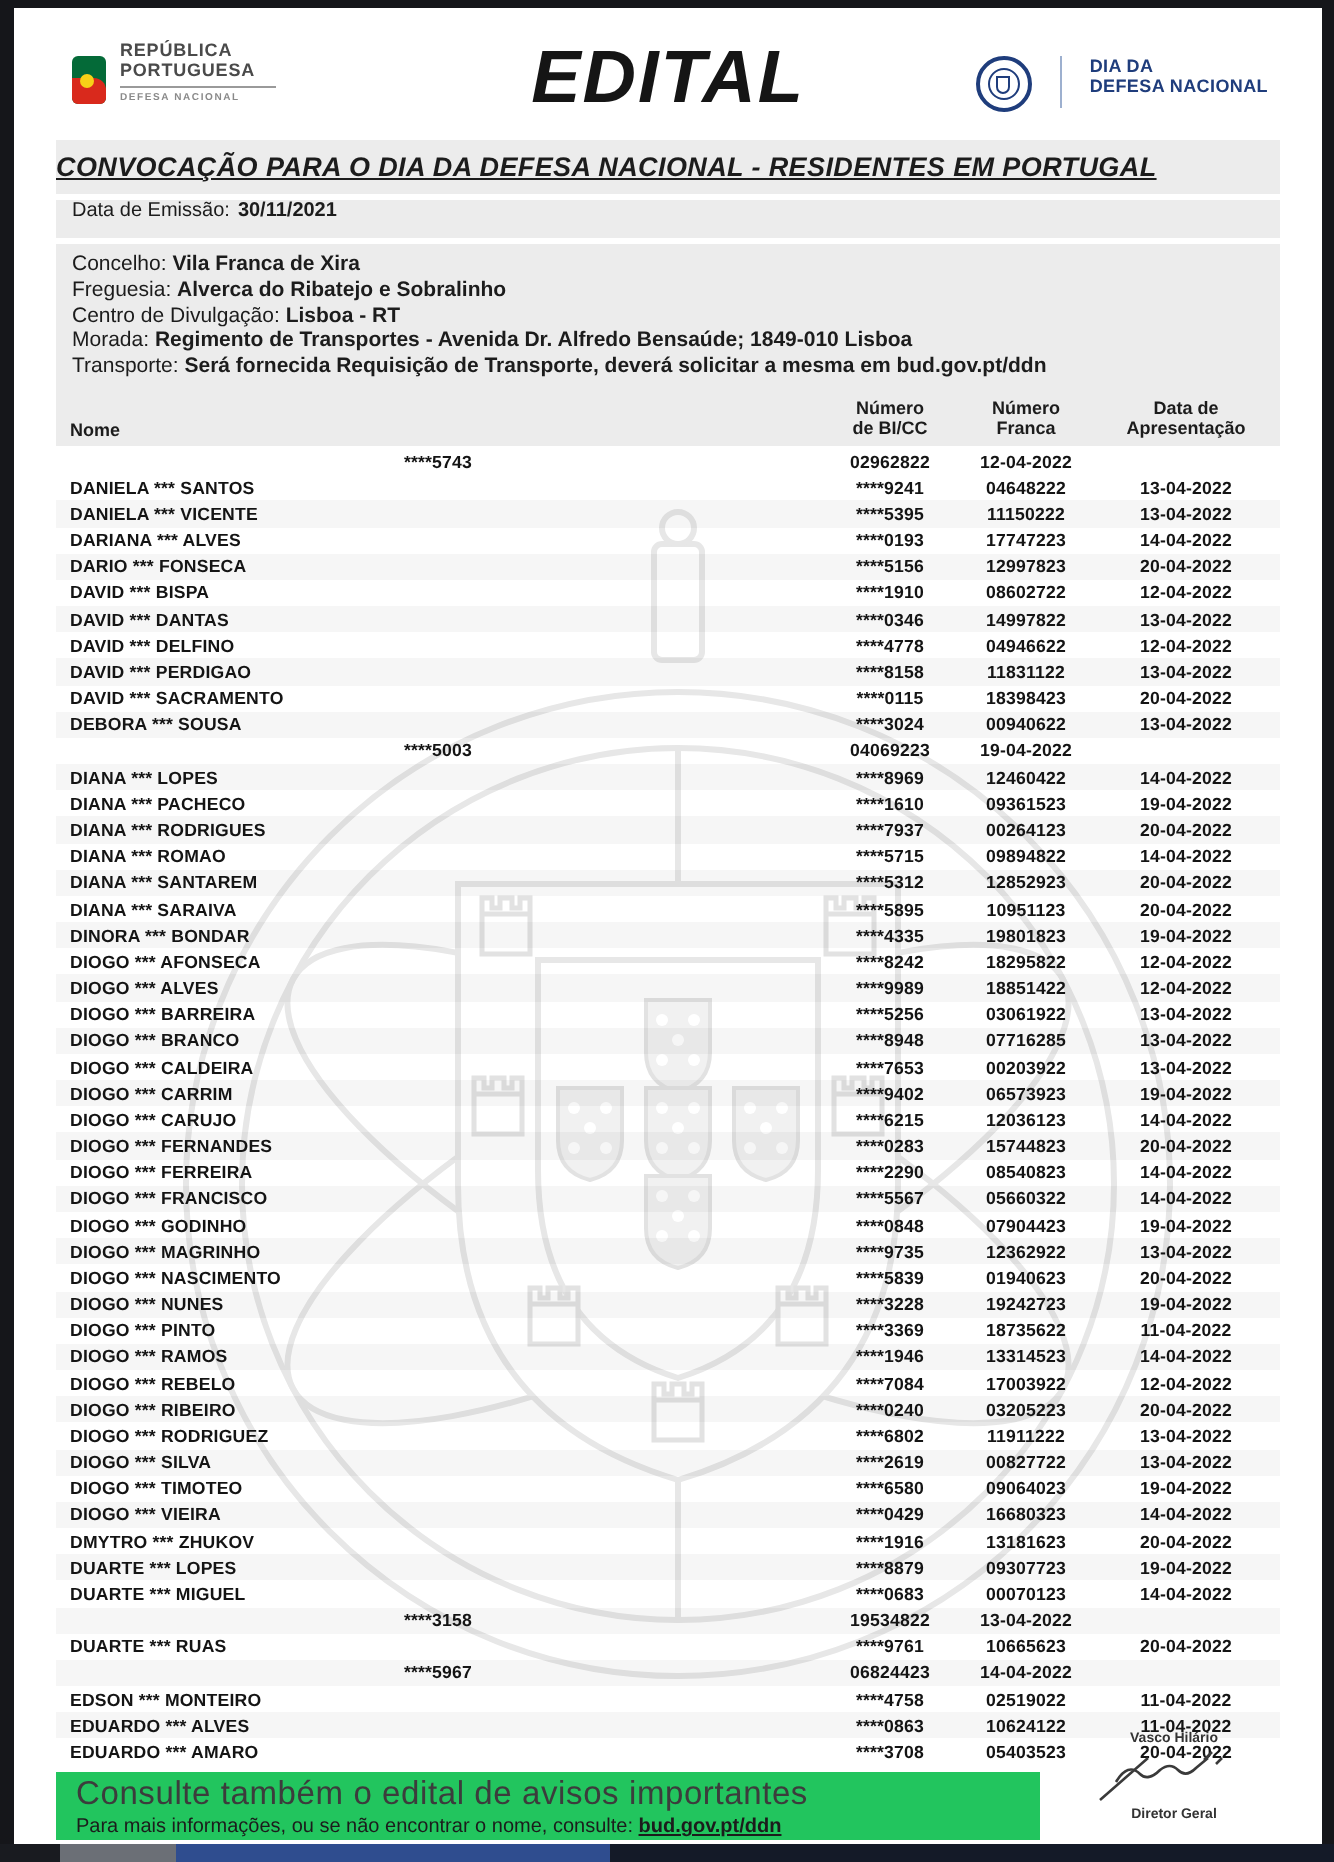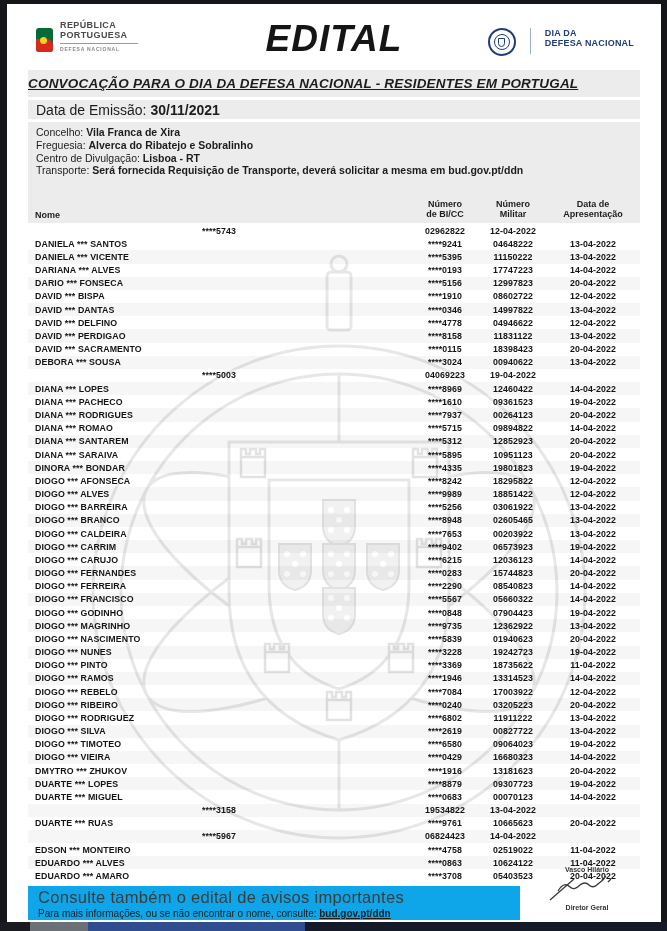--- a/index.html
+++ b/index.html
@@ -40,22 +40,22 @@
     display:flex; align-items:center; justify-content:center; }
   .ddn-emblem .shield { width:7px; height:9px; border:1.2px solid #1f3d7c; border-radius:0 0 4px 4px; }
   .ddn-divider { width:1px; height:26px; background:#9db0cf; }
   .ddn-text { font-size:9px; font-weight:700; color:#1f3d7c; line-height:10px; letter-spacing:.2px; }
 
   
   .graybox { position:absolute; left:21px; width:612px; background:#ececec; }
   .banner-box { top:66px; height:27px; display:flex; align-items:center; }
   .banner-text { font-size:13.5px; font-weight:700; font-style:italic; color:#1c1c1c;
     text-decoration:underline; letter-spacing:.2px; }
-  .emission-box { top:96px; height:19px; display:flex; align-items:center; padding-left:8px;
-    font-size:14px; color:#1c1c1c; }
+  .emission-box { top:96px; height:19px; display:flex; align-items:flex-start; padding-left:8px;
+    font-size:10px; color:#1c1c1c; }
   .emission-box b { font-weight:700; margin-left:4px; }
   .info-box { top:118px; height:88px; padding:4px 8px; font-size:10.5px; color:#1c1c1c; }
   .info-line { line-height:12.8px; white-space:nowrap; }
   .info-line b { font-weight:700; }
 
   
   .tbl-grid { display:grid; grid-template-columns:1fr 70px 66px 94px; }
   .tbl-header { position:absolute; left:21px; top:191px; width:612px; height:28px; background:#ececec;
     font-size:9px; font-weight:700; color:#1c1c1c; align-items:center; }
   .tbl-header .h-name { padding-left:7px; align-self:end; padding-bottom:3px; }
@@ -63,21 +63,21 @@
   .tbl-body { position:absolute; left:21px; top:220px; width:612px; height:659px; z-index:2; }
   .t-row { height:13.18px; font-size:8.8px; font-weight:700; color:#141414; align-items:center; }
   .t-row.stripe { background:rgba(0,0,0,0.035); }
   .t-row .c-name { padding-left:7px; white-space:nowrap; letter-spacing:.1px; }
   .t-row .c-num { text-align:center; letter-spacing:.1px; }
 
   
   .watermark { position:absolute; left:72px; top:248px; width:520px; height:640px; z-index:1; }
 
   
-  .footer-box { position:absolute; left:21px; top:882px; width:492px; height:34px; background:#0ea5e9;
+  .footer-box { position:absolute; left:21px; top:882px; width:492px; height:34px; background:#22c55e;
     padding:2px 10px; z-index:3; }
   .footer-big { font-size:16.5px; color:#3c3c3c; letter-spacing:.3px; }
   .footer-small { font-size:10px; color:#1c1c1c; margin-top:1px; }
   .footer-small a, .link { color:#1c1c1c; font-weight:700; text-decoration:underline; cursor:pointer; }
   .signature { position:absolute; left:520px; top:862px; width:120px; text-align:center; z-index:3; }
   .sig-name { font-size:7px; font-weight:700; color:#333; }
   .sig-scribble { display:block; margin:0 auto; }
   .sig-role { font-size:7px; font-weight:700; color:#333; margin-top:1px; }
 </style>
 </head>
@@ -128,33 +128,36 @@
       <div class="info-line">
         <span>Concelho:</span> <b>Vila Franca de Xira</b>
       </div>
       <div class="info-line">
         <span>Freguesia:</span> <b>Alverca do Ribatejo e Sobralinho</b>
       </div>
       <div class="info-line">
         <span>Centro de Divulgação:</span> <b>Lisboa - RT</b>
       </div>
       <div class="info-line">
+        <span>Morada:</span> <b>Regimento de Transportes - Avenida Dr. Alfredo Bensaúde; 1849-010 Lisboa</b>
+      </div>
+      <div class="info-line">
         <span>Transporte:</span> <b>Será fornecida Requisição de Transporte, deverá solicitar a mesma em bud.gov.pt/ddn</b>
       </div>
     </div>
 
     <div class="tbl-header tbl-grid">
       <div class="h-name">Nome</div>
       <div class="h2">
         <div>Número</div>
           <div>de BI/CC</div>
       </div>
       <div class="h2">
         <div>Número</div>
-          <div>Militar</div>
+          <div>Franca</div>
       </div>
       <div class="h2">
         <div>Data de</div>
           <div>Apresentação</div>
       </div>
     </div>
 
     <svg class="watermark" viewBox="0 0 520 640" fill="none" stroke="#e7e7e7" stroke-width="3">
       <circle cx="260" cy="340" r="246"></circle>
       <circle cx="260" cy="340" r="218"></circle>
@@ -337,21 +340,21 @@
         </div>
         <div class="t-row tbl-grid">
           <div class="c-name">DIOGO *** BARREIRA</div>
           <div class="c-num">****5256</div>
           <div class="c-num">03061922</div>
           <div class="c-num">13-04-2022</div>
         </div>
         <div class="t-row tbl-grid stripe">
           <div class="c-name">DIOGO *** BRANCO</div>
           <div class="c-num">****8948</div>
-          <div class="c-num">02605465</div>
+          <div class="c-num">07716285</div>
           <div class="c-num">13-04-2022</div>
         </div>
         <div class="t-row tbl-grid">
           <div class="c-name">DIOGO *** CALDEIRA</div>
           <div class="c-num">****7653</div>
           <div class="c-num">00203922</div>
           <div class="c-num">13-04-2022</div>
         </div>
         <div class="t-row tbl-grid stripe">
           <div class="c-name">DIOGO *** CARRIM</div>

